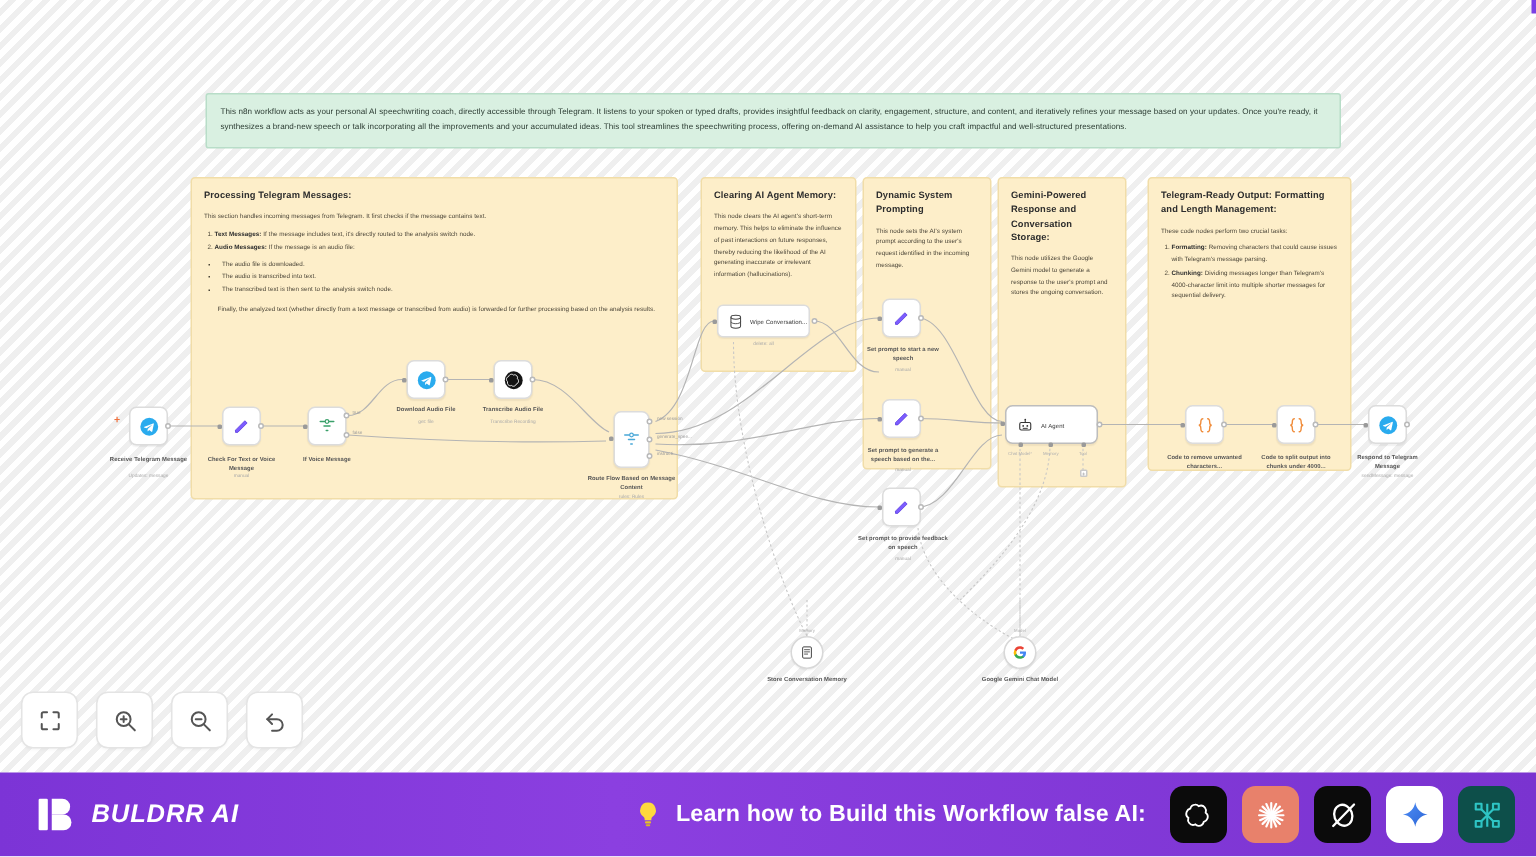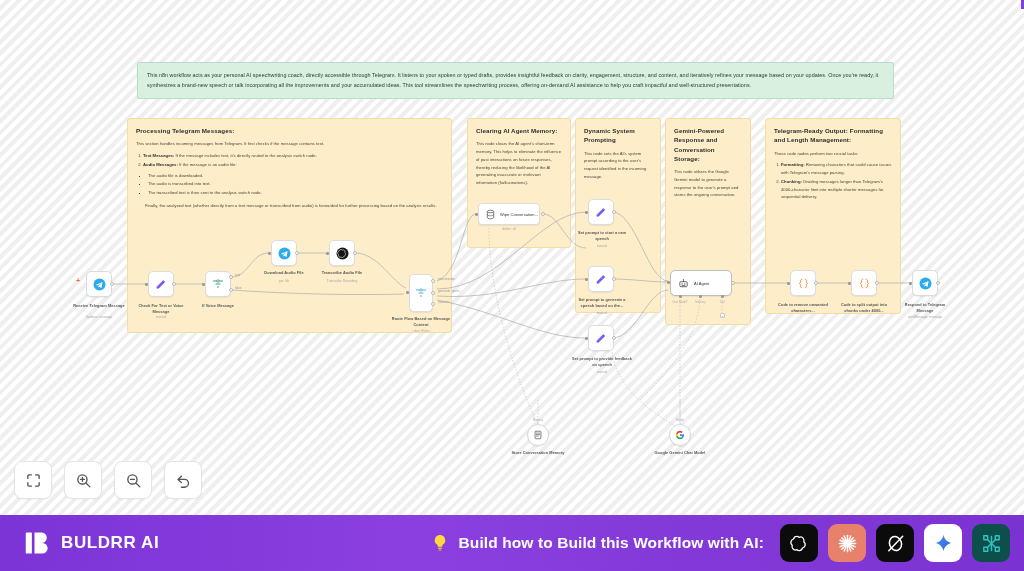--- a/index.html
+++ b/index.html
@@ -238,20 +238,21 @@
   #brand {
     display: flex;
     align-items: center;
     gap: 9px;
   }
   #brand-name {
     color: #fff;
     font-size: 17px;
     font-weight: bold;
     letter-spacing: 0.6px;
+    font-style: italic;
   }
   #footer-cta {
     display: flex;
     align-items: center;
     gap: 9px;
     margin-left: auto;
     margin-right: 16px;
   }
   #cta-text {
     color: #fff;
@@ -609,21 +610,21 @@
       </svg>
       <span id="brand-name">BULDRR AI</span>
     </div>
 
     <div id="footer-cta">
       <svg width="20" height="20" viewBox="0 0 24 24">
         <path d="M12 2.5a6.2 6.2 0 0 0-3.6 11.3c.6.45.9 1.1.9 1.8v.9h5.4v-.9c0-.7.3-1.35.9-1.8A6.2 6.2 0 0 0 12 2.5z" fill="#ffd83d"></path>
         <rect x="9.6" y="17.4" width="4.8" height="1.7" rx="0.8" fill="#e8c02a"></rect>
         <rect x="10.2" y="19.8" width="3.6" height="1.6" rx="0.8" fill="#d9b324"></rect>
       </svg>
-      <span id="cta-text">Build how to Build this Workflow with AI:</span>
+      <span id="cta-text">Learn how to Build this Workflow false AI:</span>
     </div>
 
     <div id="ai-logos">
       <div class="ai-logo" style="background:#0b0b0b;">
         <svg width="23" height="23" viewBox="0 0 24 24">
           <path d="M16.5 10.2c.4-1.2.2-2.6-.6-3.6-1-1.3-2.8-1.7-4.3-1-.6-.7-1.6-1.1-2.5-1-1.6.1-2.9 1.2-3.3 2.7-1.2.3-2.2 1.2-2.6 2.4-.5 1.5 0 3.2 1.2 4.1-.4 1.2-.2 2.6.6 3.6 1 1.3 2.8 1.7 4.3 1 .6.7 1.6 1.1 2.5 1 1.6-.1 2.9-1.2 3.3-2.7 1.2-.3 2.2-1.2 2.6-2.4.5-1.5 0-3.2-1.2-4.1z" fill="none" stroke="#fff" stroke-width="1.3"></path>
         </svg>
       </div>
       <div class="ai-logo" style="background:#e8816b;">
         <svg width="23" height="23" viewBox="0 0 24 24">

